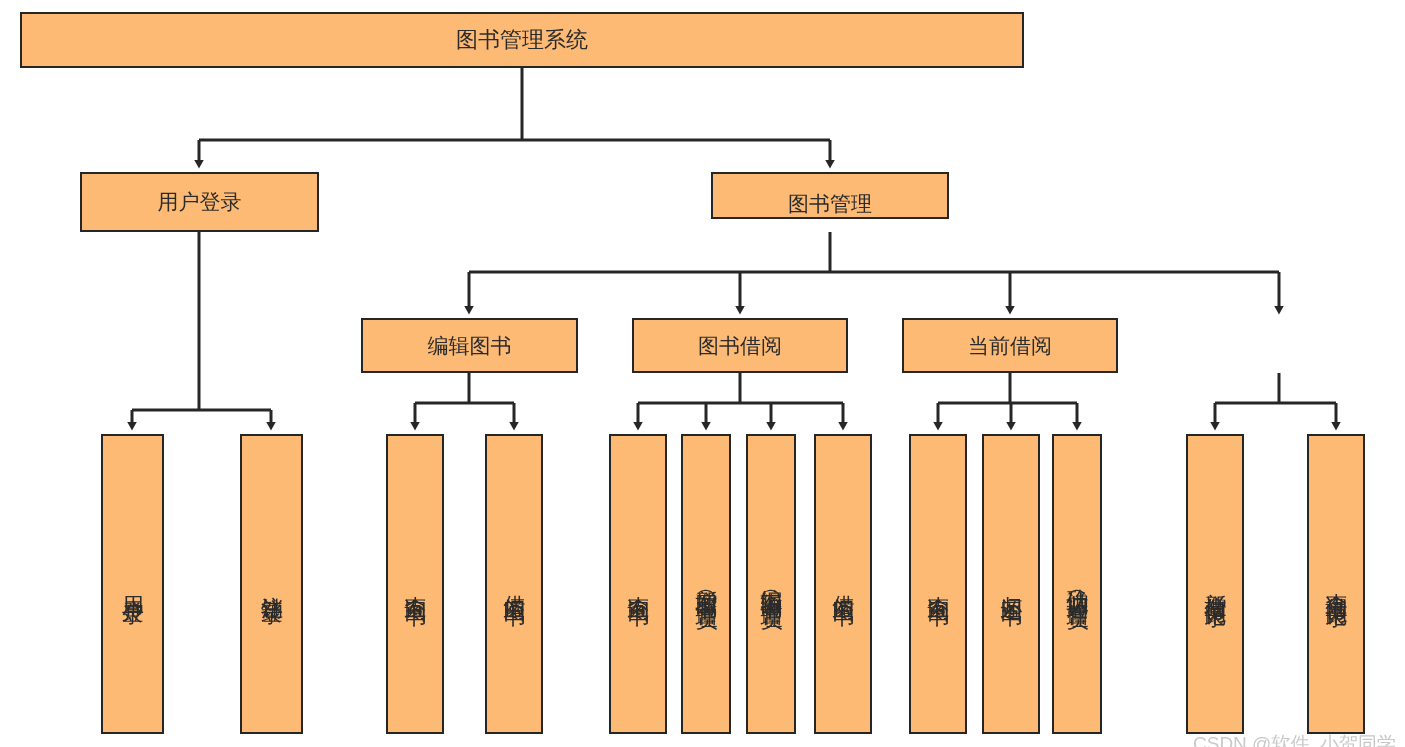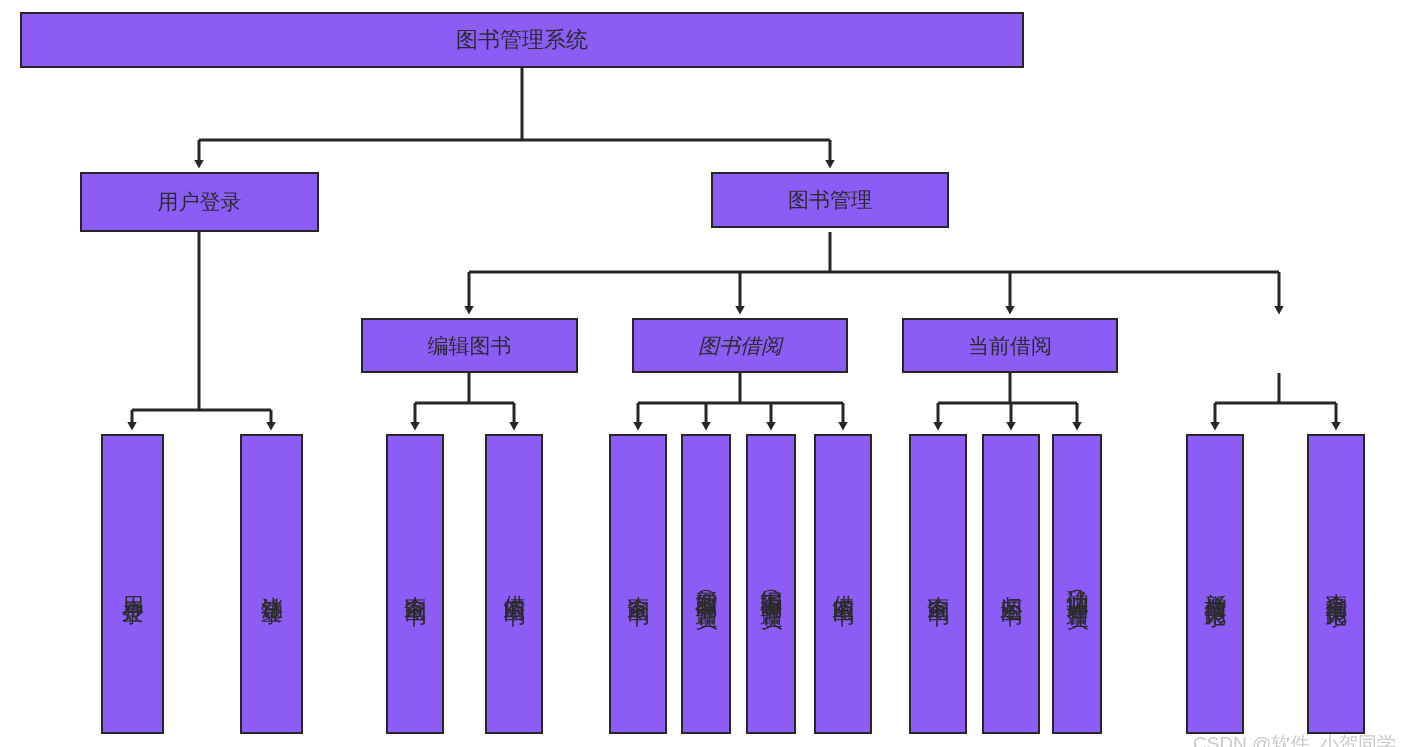--- a/index.html
+++ b/index.html
@@ -19,21 +19,21 @@
     position: absolute;
     left: 0;
     top: 0;
     width: 1405px;
     height: 747px;
   }
   .node {
     position: absolute;
     box-sizing: border-box;
     border: 2px solid #262626;
-    background: #8b5cf6;
+    background: #fdba74;
     display: flex;
     align-items: center;
     justify-content: center;
     z-index: 2;
   }
   .node-label {
     color: #2b2b2b;
     text-align: center;
     line-height: 1.22;
     white-space: nowrap;
@@ -113,28 +113,28 @@
     </g>
   </svg>
 
   <div class="node horizontal root" style="left: 20px; top: 12px; width: 1004px; height: 56px;">
     <span class="node-label">图书管理系统</span>
   </div>
 
   <div class="node horizontal" style="left: 80px; top: 172px; width: 239px; height: 60px;">
     <span class="node-label">用户登录</span>
   </div>
-  <div class="node horizontal" style="left: 711px; top: 172px; width: 238px; height: 56px;">
+  <div class="node horizontal" style="left: 711px; top: 172px; width: 238px; height: 47px; align-items: flex-end;">
     <span class="node-label">图书管理</span>
   </div>
 
   <div class="node horizontal" style="left: 361px; top: 318px; width: 217px; height: 55px;">
     <span class="node-label">编辑图书</span>
   </div>
-  <div class="node horizontal" style="left: 632px; top: 318px; width: 216px; height: 55px; font-style: italic;">
+  <div class="node horizontal" style="left: 632px; top: 318px; width: 216px; height: 55px;">
     <span class="node-label">图书借阅</span>
   </div>
   <div class="node horizontal" style="left: 902px; top: 318px; width: 216px; height: 55px;">
     <span class="node-label">当前借阅</span>
   </div>
 
   <div class="node vertical" style="left: 101px; top: 434px; width: 63px; height: 300px;">
     <span class="node-label">用户登录</span>
   </div>
   <div class="node vertical" style="left: 240px; top: 434px; width: 63px; height: 300px;">

